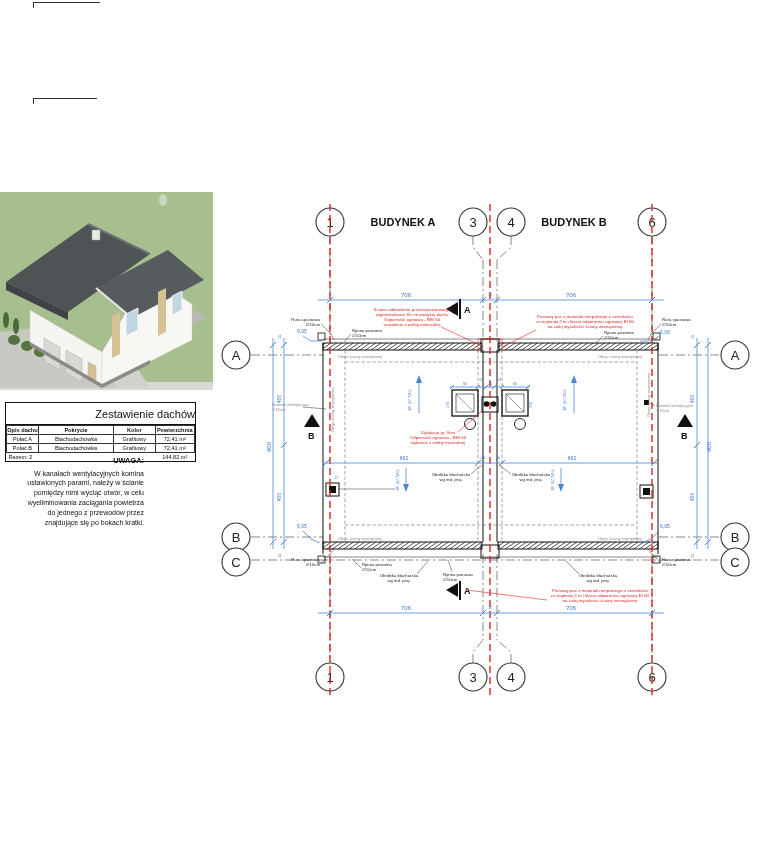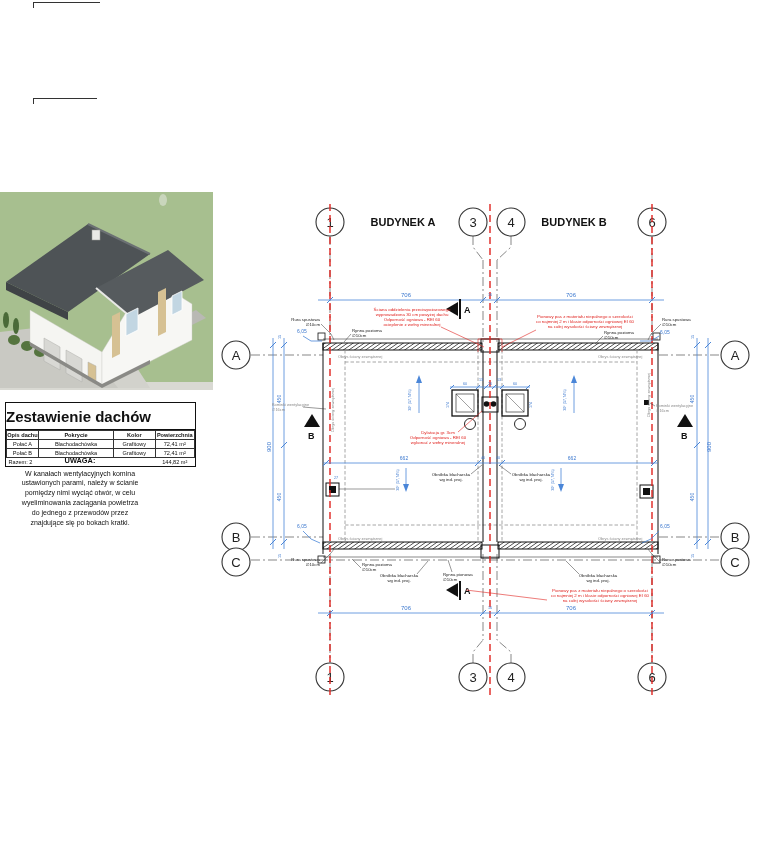--- a/index.html
+++ b/index.html
@@ -4,29 +4,29 @@
 <style>
   html,body{margin:0;padding:0;background:#fff;}
   body{width:768px;height:857px;position:relative;overflow:hidden;
        font-family:"Liberation Sans",sans-serif;color:#111;}
   .abs{position:absolute;}
   
   .stub{position:absolute;border-top:1.5px solid #333;}
   .stub .tick{position:absolute;border-left:1.5px solid #333;height:6px;top:-1px;}
   
   .roof-table{position:absolute;left:5px;top:402px;width:189px;border:1.7px solid #111;background:#fff;}
-  .roof-table .title{font-size:15px;font-weight:bold;text-align:left;padding:5px 0 4px 0;border-bottom:1.6px solid #111;}
+  .roof-table .title{font-size:11px;font-weight:normal;text-align:right;padding:5px 0 4px 0;border-bottom:1.6px solid #111;}
   .roof-table table{width:100%;border-collapse:collapse;table-layout:fixed;}
   .roof-table th,.roof-table td{border:0.8px solid #333;font-size:5.6px;text-align:center;padding:1px 0;overflow:hidden;white-space:nowrap;}
   .roof-table th{font-weight:bold;}
   .roof-table tr.total td{border-top:1.4px solid #111;border-bottom:none;border-left:none;border-right:none;}
   .roof-table tr.total td.tl{text-align:left;padding-left:2px;}
   .roof-table tr.total td.tv{text-align:center;}
   
-  .note{position:absolute;left:16px;top:456px;width:128px;text-align:center;font-size:7px;line-height:1.42;color:#111;}
+  .note{position:absolute;left:16px;top:456px;width:128px;text-align:right;font-size:7px;line-height:1.42;color:#111;}
   .note .ntitle{font-weight:bold;font-size:7.4px;margin-bottom:2px;}
   
   svg text{font-family:"Liberation Sans",sans-serif;}
   .t4{font-size:4.3px;fill:#222;}
   .t4r{font-size:4.4px;fill:#e02420;}
   .t4g{font-size:3.9px;fill:#8a8a8a;}
   .t5b{font-size:5px;fill:#3d79cf;}
   .t6b{font-size:6px;fill:#3d79cf;}
   .t3b{font-size:3.7px;fill:#3d79cf;}
   .tc{font-size:13px;fill:#222;}

